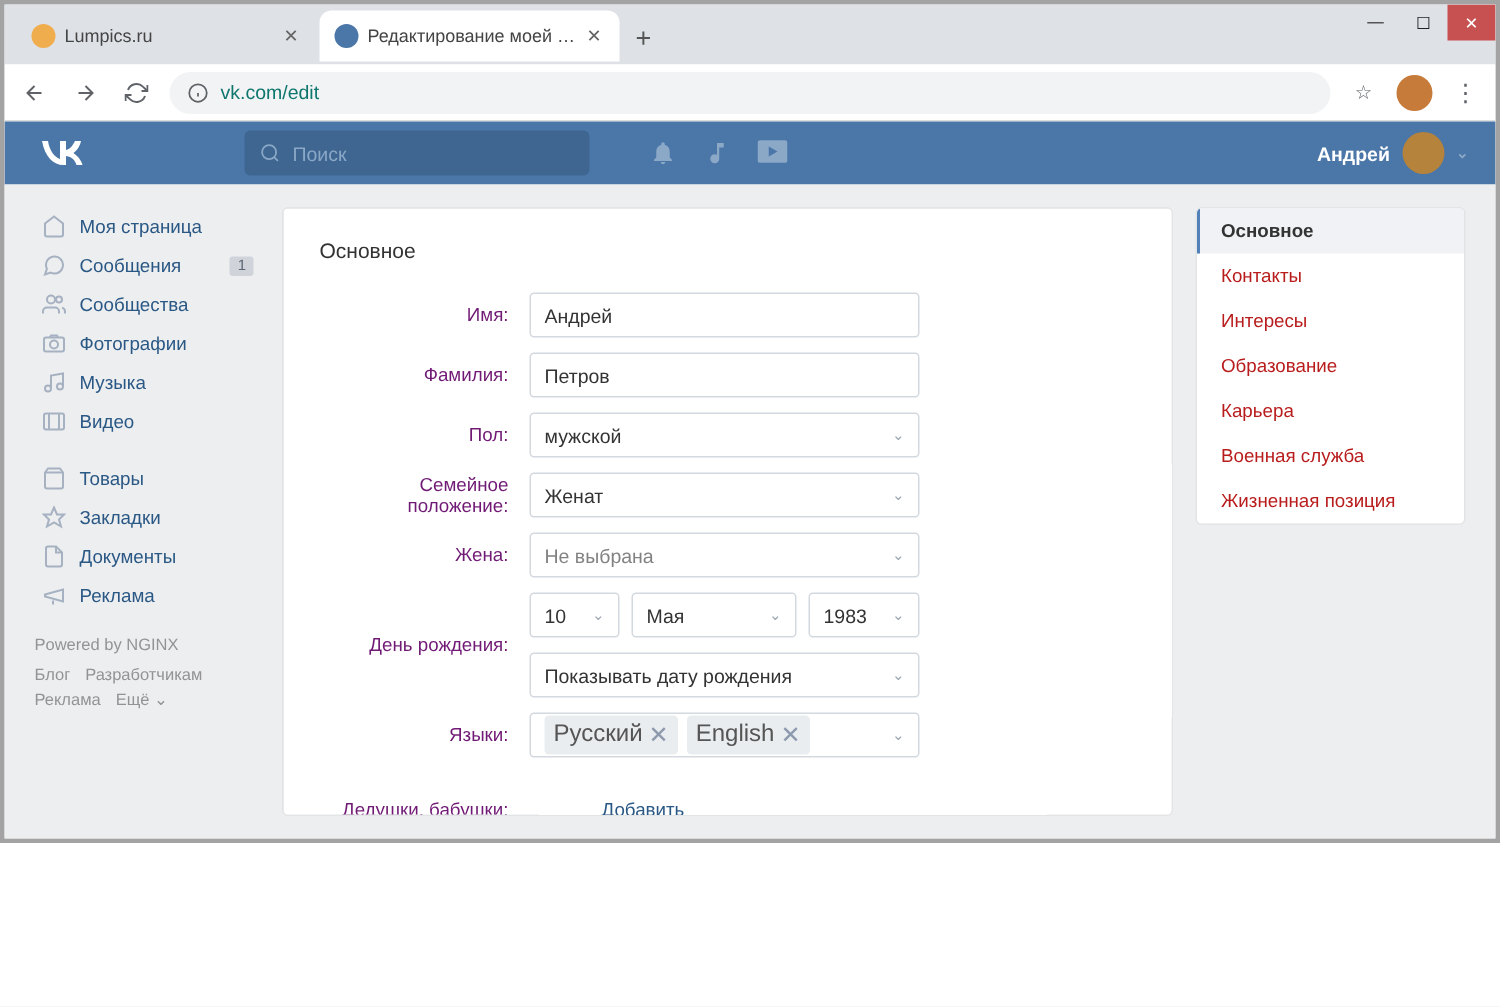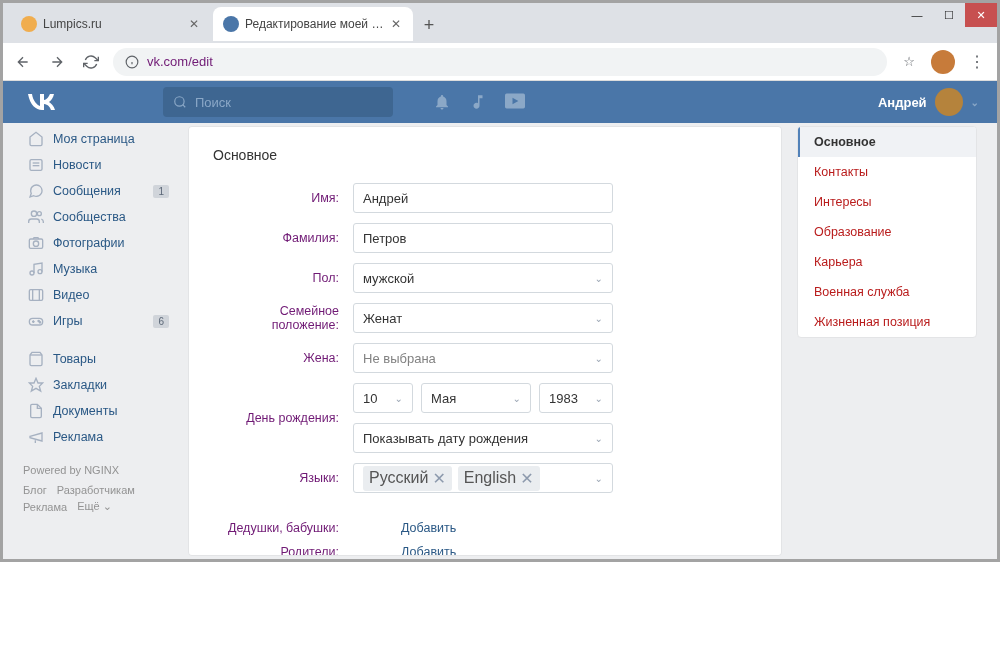--- a/index.html
+++ b/index.html
@@ -17,38 +17,38 @@
 .tab-close { width: 14px; height: 14px; display: flex; align-items: center; justify-content: center; color: #666; cursor: pointer; }
 .tab-add { width: 28px; display: flex; align-items: center; justify-content: center; color: #555; font-size: 18px; cursor: pointer; }
 .window-controls { display: flex; align-self: flex-start; }
 .win-btn { width: 32px; height: 24px; display: flex; align-items: center; justify-content: center; font-size: 11px; }
 .win-close { background: #c75050; color: #fff; }
 
 
 .addressbar { height: 38px; background: #fff; border-bottom: 1px solid #ddd; display: flex; align-items: center; padding: 0 8px; gap: 10px; }
 .nav-btn { width: 24px; height: 24px; display: flex; align-items: center; justify-content: center; color: #5f6368; cursor: pointer; }
 .url-field { flex: 1; height: 28px; background: #f1f3f4; border-radius: 14px; display: flex; align-items: center; padding: 0 12px; color: #5f6368; font-size: 13px; gap: 8px; }
-.url-text { color: #701a75; }
+.url-text { color: #0f766e; }
 .star-icon { color: #5f6368; }
 .avatar-sm { width: 24px; height: 24px; border-radius: 50%; background: #c77b3a; flex-shrink: 0; }
 .menu-dots { color: #5f6368; font-size: 16px; }
 
 
 .vk-header { height: 42px; background: #4a76a8; display: flex; align-items: center; padding: 0 0 0 20px; }
 .vk-logo { width: 40px; height: 24px; }
 .vk-logo svg { fill: #fff; }
 .vk-search { margin-left: 100px; width: 230px; height: 30px; background: #3e6691; border-radius: 4px; display: flex; align-items: center; padding: 0 10px; color: #8ba8c7; font-size: 13px; gap: 8px; }
 .vk-actions { display: flex; gap: 18px; margin-left: 40px; }
 .vk-action { color: #8ba8c7; cursor: pointer; }
 .vk-user { margin-left: auto; display: flex; align-items: center; gap: 8px; color: #fff; font-weight: 600; font-size: 13px; padding-right: 18px; cursor: pointer; }
 .vk-avatar { width: 28px; height: 28px; border-radius: 50%; background: #b5833c; }
 .chevron-sm { color: #8ba8c7; font-size: 10px; }
 
 
-.content { flex: 1; background: #edeef0; display: flex; padding: 3px 20px; gap: 15px; overflow: hidden; }
+.content { flex: 1; background: #edeef0; display: flex; padding: 15px 20px; gap: 15px; overflow: hidden; }
 
 
 .sidebar { width: 150px; }
 .nav-item { display: flex; align-items: center; height: 26px; padding: 0 4px; color: #2a5885; font-size: 12.5px; cursor: pointer; gap: 8px; }
 .nav-item.new-section { margin-top: 12px; }
 .nav-icon { width: 18px; height: 18px; display: flex; align-items: center; justify-content: center; color: #a6b1c1; }
 .nav-badge { margin-left: auto; background: #d0d4da; color: #5b6777; font-size: 10px; padding: 1px 5px; border-radius: 2px; }
 .sidebar-footer { margin-top: 14px; font-size: 11px; color: #939393; }
 .footer-links { margin-top: 8px; display: flex; flex-wrap: wrap; gap: 4px 10px; align-items: flex-end; }
 .footer-link { color: #939393; cursor: pointer; }
@@ -183,30 +183,20 @@
           <span class="nav-icon">
             <svg width="16" height="16" viewBox="0 0 24 24" fill="none" stroke="currentColor" stroke-width="2">
               <path d="M3 9l9-7 9 7v11a2 2 0 01-2 2H5a2 2 0 01-2-2z"></path>
             </svg>
           </span>
           <span>Моя страница</span>
         </div>
       <div class="nav-item">
           <span class="nav-icon">
             <svg width="16" height="16" viewBox="0 0 24 24" fill="none" stroke="currentColor" stroke-width="2">
-              <rect x="3" y="4" width="18" height="16" rx="2"></rect>
-              <line x1="7" y1="9" x2="17" y2="9"></line>
-              <line x1="7" y1="13" x2="17" y2="13"></line>
-            </svg>
-          </span>
-          <span>Новости</span>
-        </div>
-      <div class="nav-item">
-          <span class="nav-icon">
-            <svg width="16" height="16" viewBox="0 0 24 24" fill="none" stroke="currentColor" stroke-width="2">
               <path d="M21 11.5a8.38 8.38 0 01-.9 3.8 8.5 8.5 0 01-7.6 4.7 8.38 8.38 0 01-3.8-.9L3 21l1.9-5.7a8.38 8.38 0 01-.9-3.8 8.5 8.5 0 014.7-7.6 8.38 8.38 0 013.8-.9h.5a8.48 8.48 0 018 8v.5z"></path>
             </svg>
           </span>
           <span>Сообщения</span>
           <span class="nav-badge">1</span>
         </div>
       <div class="nav-item">
           <span class="nav-icon">
             <svg width="16" height="16" viewBox="0 0 24 24" fill="none" stroke="currentColor" stroke-width="2">
               <circle cx="9" cy="7" r="4"></circle>
@@ -238,33 +228,20 @@
         </div>
       <div class="nav-item">
           <span class="nav-icon">
             <svg width="16" height="16" viewBox="0 0 24 24" fill="none" stroke="currentColor" stroke-width="2">
               <rect x="2" y="4" width="20" height="16" rx="2"></rect>
               <line x1="7" y1="4" x2="7" y2="20"></line>
               <line x1="17" y1="4" x2="17" y2="20"></line>
             </svg>
           </span>
           <span>Видео</span>
-        </div>
-      <div class="nav-item">
-          <span class="nav-icon">
-            <svg width="16" height="16" viewBox="0 0 24 24" fill="none" stroke="currentColor" stroke-width="2">
-              <rect x="2" y="8" width="20" height="10" rx="5"></rect>
-              <line x1="8" y1="11" x2="8" y2="15"></line>
-              <line x1="6" y1="13" x2="10" y2="13"></line>
-              <circle cx="16" cy="12" r="1"></circle>
-              <circle cx="18" cy="14" r="1"></circle>
-            </svg>
-          </span>
-          <span>Игры</span>
-          <span class="nav-badge">6</span>
         </div>
 
       <div class="nav-item new-section">
           <span class="nav-icon">
             <svg width="16" height="16" viewBox="0 0 24 24" fill="none" stroke="currentColor" stroke-width="2">
               <path d="M6 2L3 6v14a2 2 0 002 2h14a2 2 0 002-2V6l-3-4z"></path>
               <line x1="3" y1="6" x2="21" y2="6"></line>
             </svg>
           </span>
           <span>Товары</span>

